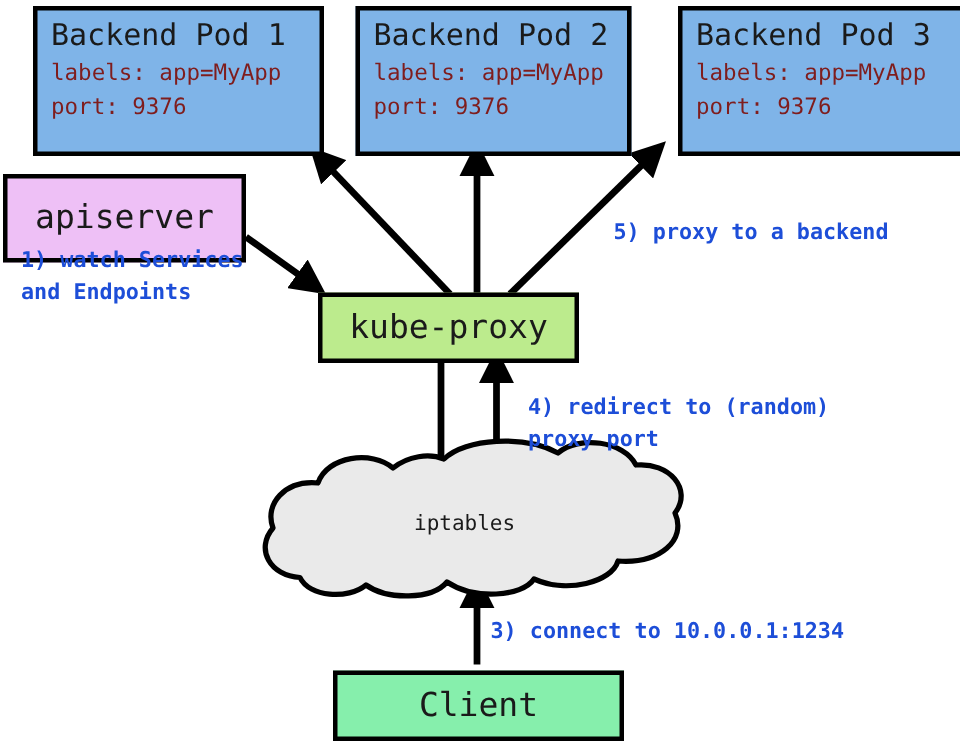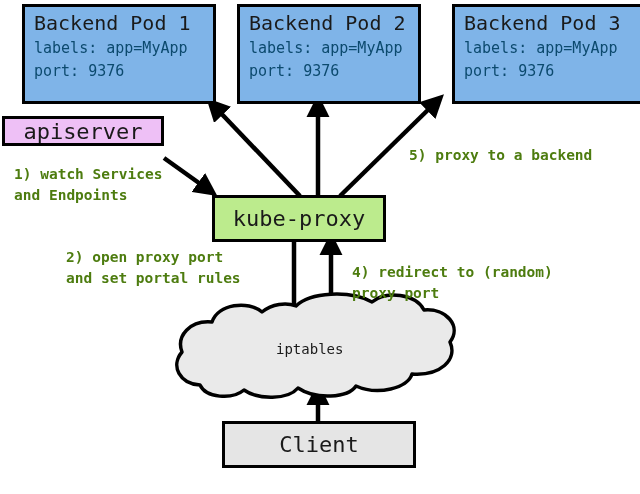--- a/index.html
+++ b/index.html
@@ -36,41 +36,41 @@
     font-size: 20px;
     line-height: 27px;
     color: #1a1a1a;
     letter-spacing: 0px;
     white-space: nowrap;
   }
   .pod-line {
     font-family: "DejaVu Sans Mono", monospace;
     font-size: 15px;
     line-height: 23px;
-    color: #0c4a6e;
+    color: #7f1d1d;
     white-space: nowrap;
   }
   .centered-node {
     display: flex;
     align-items: center;
     justify-content: center;
   }
   .node-label {
     font-family: "DejaVu Sans Mono", monospace;
     font-size: 22px;
     color: #1a1a1a;
     white-space: nowrap;
   }
   .annotation {
     position: absolute;
     font-family: "DejaVu Sans Mono", monospace;
     font-size: 14.5px;
     font-weight: bold;
     line-height: 21px;
-    color: #4d7c0f;
+    color: #1d4ed8;
     white-space: nowrap;
     z-index: 4;
   }
   .cloud-text {
     position: absolute;
     font-family: "DejaVu Sans Mono", monospace;
     font-size: 14px;
     color: #1a1a1a;
     z-index: 4;
     white-space: nowrap;
@@ -130,44 +130,43 @@
     <div class="pod-line">labels: app=MyApp</div>
     <div class="pod-line">port: 9376</div>
   </div>
 
   <div class="node pod" style="left:452px; top:4px; width:194px; height:100px; background:#7FB4E8;">
     <div class="pod-title">Backend Pod 3</div>
     <div class="pod-line">labels: app=MyApp</div>
     <div class="pod-line">port: 9376</div>
   </div>
 
-  <div class="node centered-node" style="left:2px; top:116px; width:162px; height:30px; background:#EEC0F6;">
+  <div class="node centered-node" style="left:2px; top:116px; width:162px; height:59px; background:#EEC0F6;">
     <span class="node-label">apiserver</span>
   </div>
 
   <div class="node centered-node" style="left:212px; top:195px; width:174px; height:47px; background:#BCEB8D;">
     <span class="node-label">kube-proxy</span>
   </div>
 
   <div class="cloud-text" style="left:276px; top:341px;">iptables</div>
 
-  <div class="node centered-node" style="left:222px; top:421px; width:194px; height:47px; background:#e5e5e5;">
+  <div class="node centered-node" style="left:222px; top:447px; width:194px; height:47px; background:#86efac;">
     <span class="node-label">Client</span>
   </div>
 
   <div class="annotation" style="left:14px; top:164px;">
     <div>1) watch Services</div>
     <div>and Endpoints</div>
   </div>
 
-  <div class="annotation" style="left:66px; top:247px;">
-    <div>2) open proxy port</div>
-    <div>and set portal rules</div>
+
+  <div class="annotation" style="left:327px; top:411px;">
+    <div>3) connect to 10.0.0.1:1234</div>
   </div>
-
 
   <div class="annotation" style="left:352px; top:262px;">
     <div>4) redirect to (random)</div>
     <div>proxy port</div>
   </div>
 
   <div class="annotation" style="left:409px; top:145px;">
     <div>5) proxy to a backend</div>
   </div>
 

